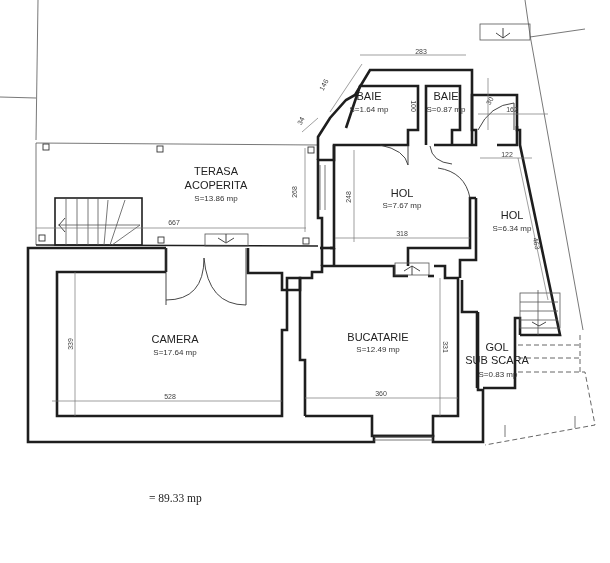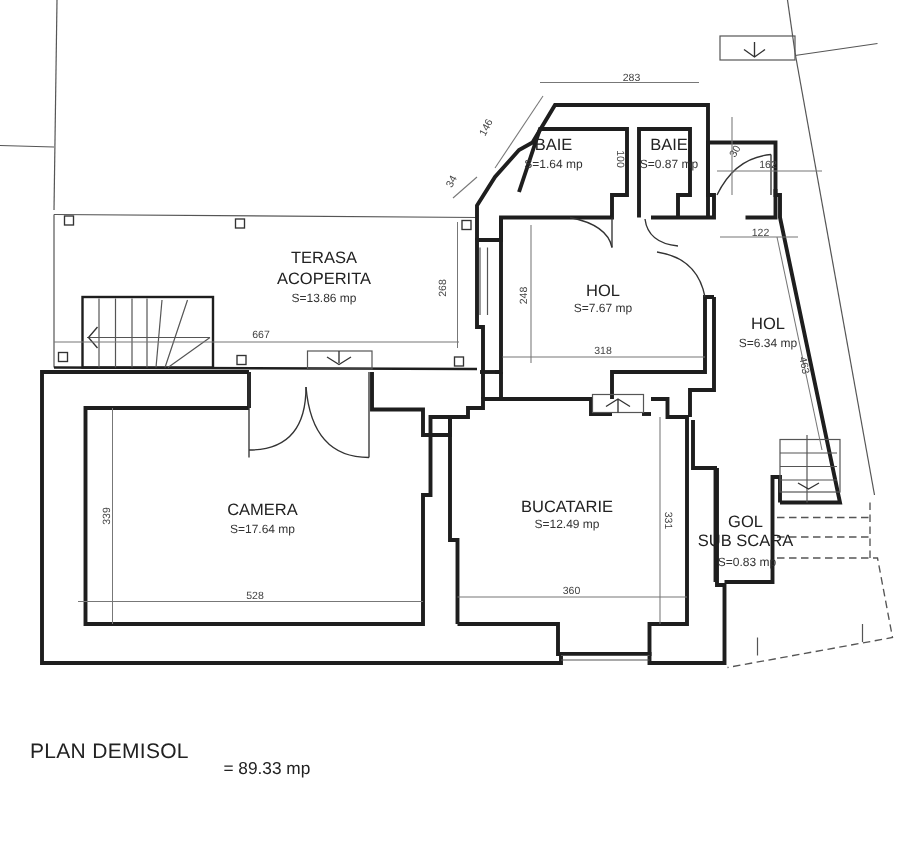--- a/index.html
+++ b/index.html
@@ -11,21 +11,21 @@
   .dim { fill: none; stroke: #777; stroke-width: 0.7; }
   .dash { fill: none; stroke: #555; stroke-width: 0.9; stroke-dasharray: 5 3; }
   .door { fill: none; stroke: #333; stroke-width: 0.9; }
   .room-name { font-family: "Liberation Sans", sans-serif; font-size: 11px; fill: #222; text-anchor: middle; }
   .room-area { font-family: "Liberation Sans", sans-serif; font-size: 8px; fill: #333; text-anchor: middle; }
   .dim-text { font-family: "Liberation Sans", sans-serif; font-size: 7px; fill: #444; text-anchor: middle; }
   .col { fill: #fff; stroke: #333; stroke-width: 0.9; }
   .caption { position: absolute; left: 20px; top: 493px; color: #222; }
   .caption-title { font-family: "Liberation Sans", sans-serif; font-size: 14px; line-height: 15px; letter-spacing: 0.2px; }
   .caption-line { font-family: "Liberation Sans", sans-serif; font-size: 11.5px; line-height: 11px; }
-  .caption-line2 { font-family: Liberation Sans, sans-serif; font-size: 11.5px; line-height: 11px; padding-left: 129px; }
+  .caption-line2 { font-family: Liberation Serif, serif; font-size: 11.5px; line-height: 11px; padding-left: 129px; }
 </style>
 </head>
 <body>
 
 <svg id="plan" viewBox="0 0 610 563" xmlns="http://www.w3.org/2000/svg">
 
   <g>
     <line class="thin" x1="38" y1="0" x2="36" y2="140"></line>
     <line class="thin" x1="0" y1="97" x2="36" y2="98"></line>
     <line class="thin" x1="525" y1="0" x2="530" y2="35"></line>
@@ -175,15 +175,14 @@
     <text class="room-area" x="175" y="355">S=17.64 mp</text>
     <text class="room-name" x="378" y="341">BUCATARIE</text>
     <text class="room-area" x="378" y="352">S=12.49 mp</text>
     <text class="room-name" x="497" y="351">GOL</text>
     <text class="room-name" x="497" y="364">SUB SCARA</text>
     <text class="room-area" x="498" y="377">S=0.83 mp</text>
   </g>
 </svg>
 
 <div class="caption">
-  <div class="caption-title">PLAN DEMISOL</div>
   <div class="caption-line2">= 89.33 mp</div>
 </div>
 
 </body></html>

